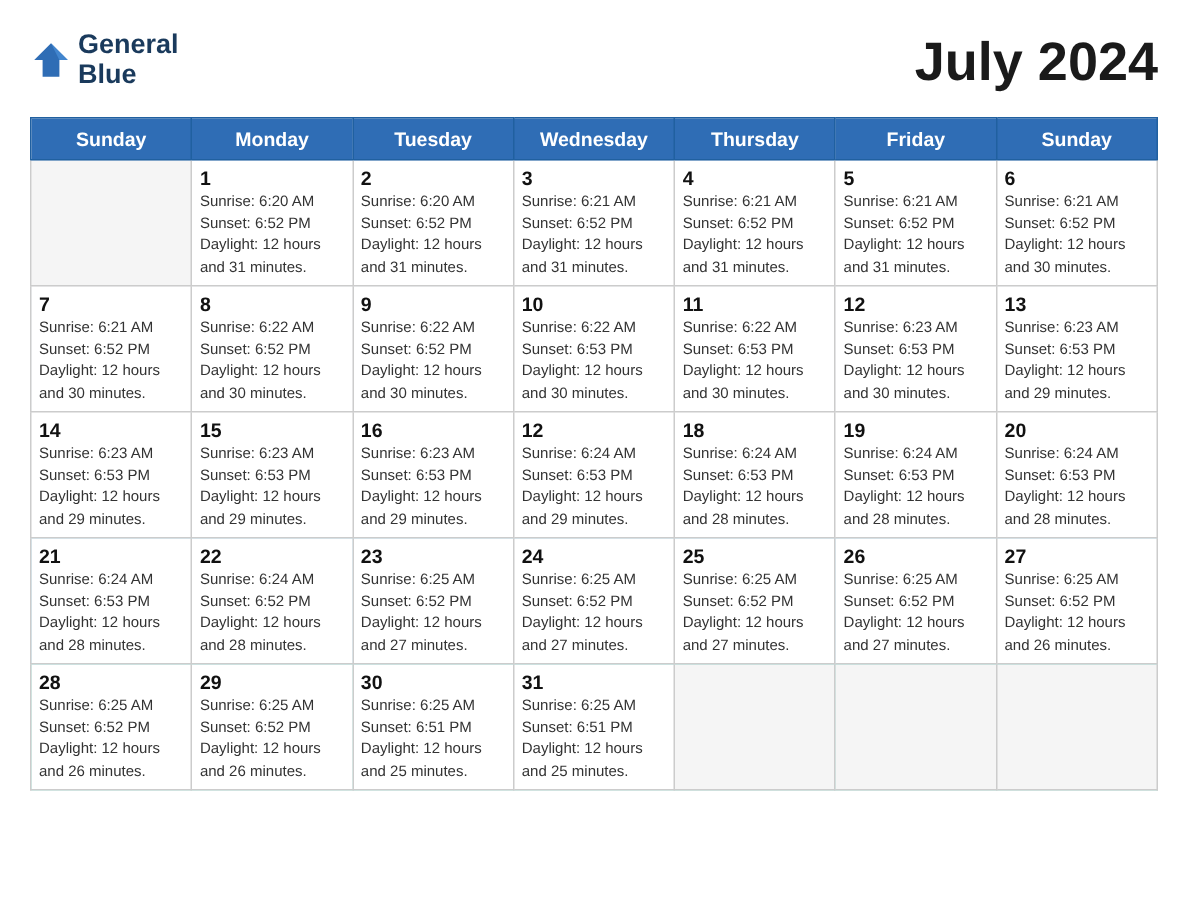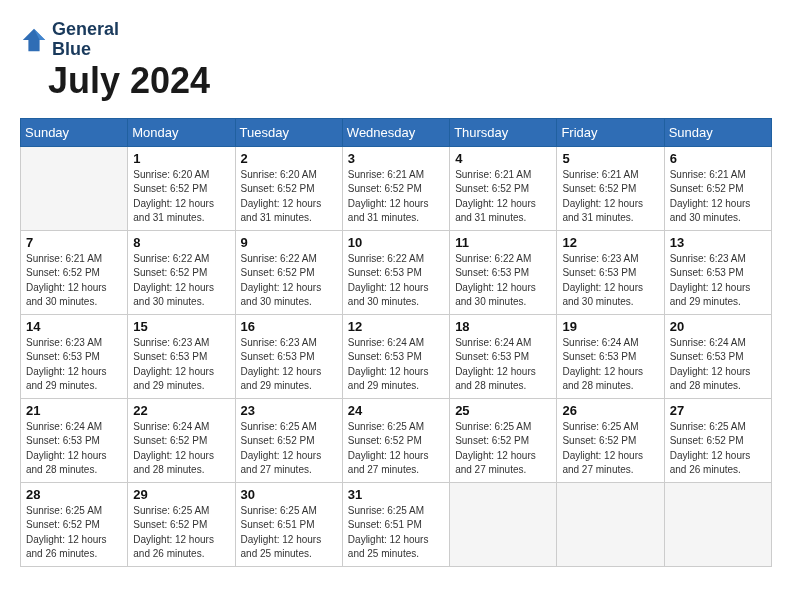--- a/index.html
+++ b/index.html
@@ -5,24 +5,23 @@
     * { box-sizing: border-box; margin: 0; padding: 0; }
     body {
       font-family: Arial, sans-serif;
       background: #fff;
       width: 792px;
       min-height: 612px;
       padding: 20px;
     }
     .header {
       display: flex;
-      justify-content: center;
+      justify-content: space-between;
       align-items: flex-start;
       margin-bottom: 16px;
-      flex-direction: column;
     }
     .logo {
       display: flex;
       align-items: center;
       gap: 4px;
     }
     .logo-text {
       font-size: 18px;
       font-weight: bold;
       color: #1a3a5c;
@@ -47,23 +46,23 @@
     }
     .calendar {
       width: 100%;
       border-collapse: collapse;
       border: 1px solid #ccc;
     }
     .calendar th {
       background-color: #2f6db5;
       color: #fff;
       font-size: 13px;
-      font-weight: normal;
+      font-weight: bold;
       padding: 6px 4px;
-      text-align: left;
+      text-align: center;
       border: 1px solid #2060a0;
     }
     .calendar td {
       vertical-align: top;
       border: 1px solid #ccc;
       padding: 4px 5px;
       font-size: 10.5px;
       color: #222;
       width: 107px;
       min-height: 80px;

